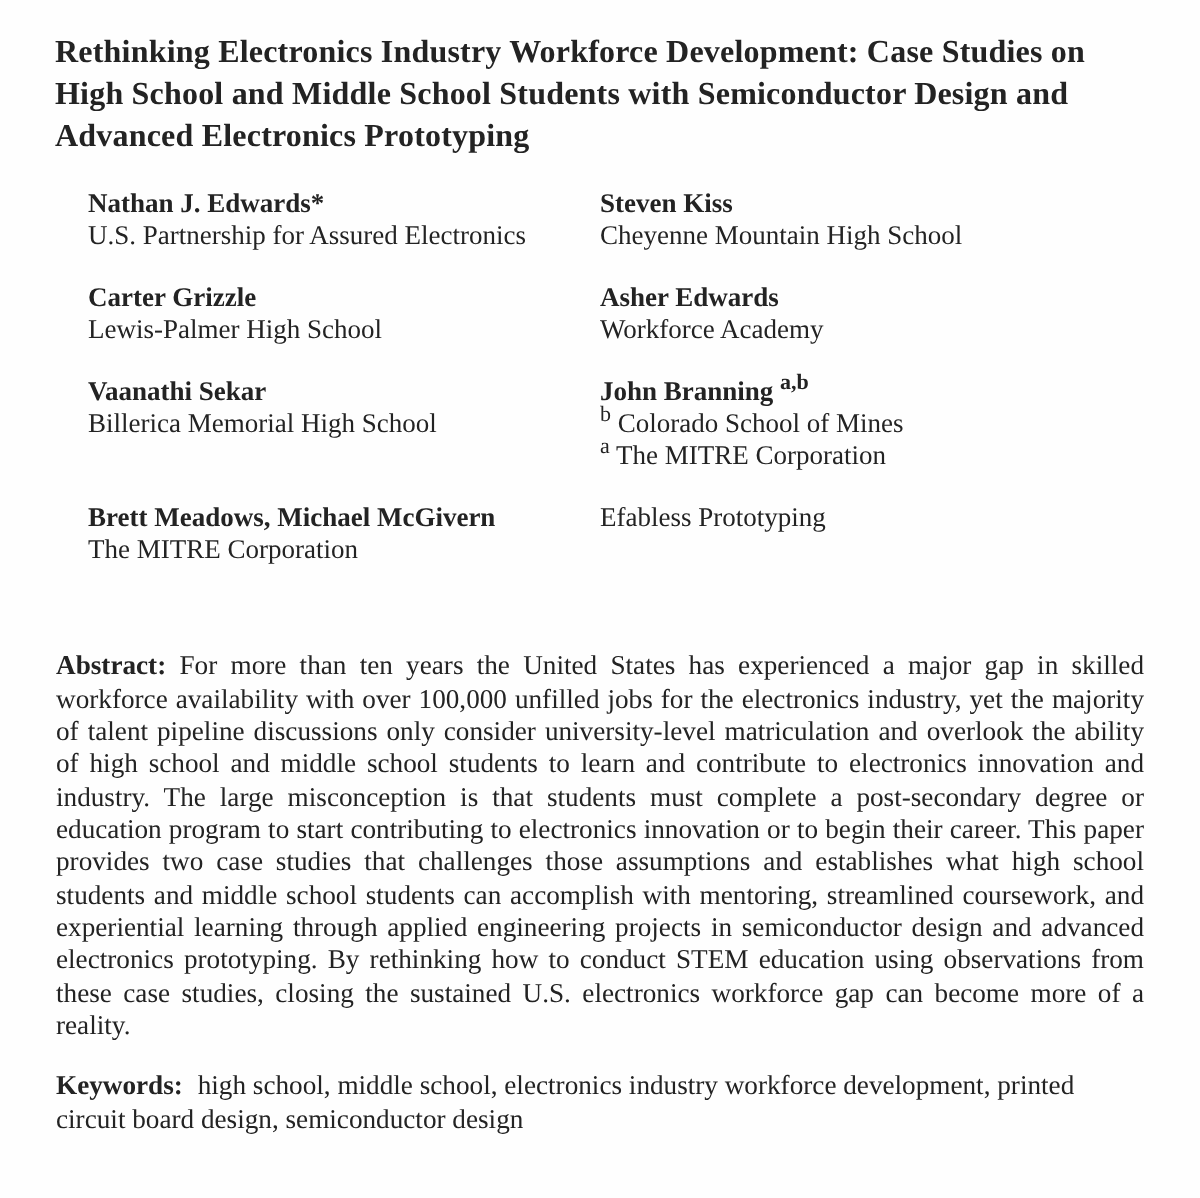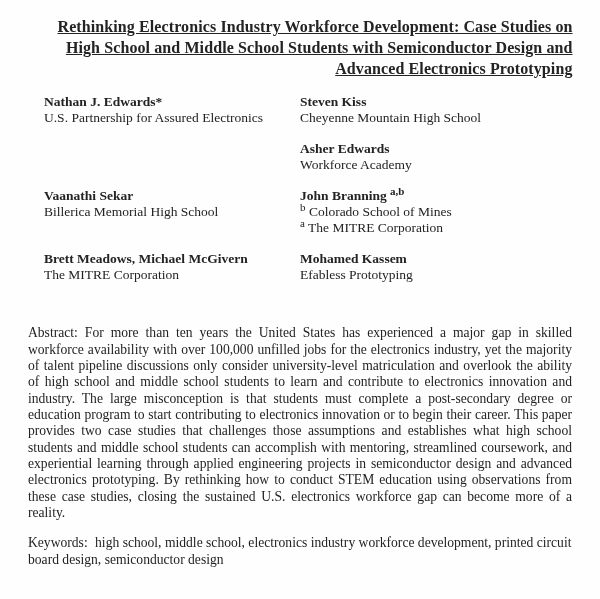--- a/index.html
+++ b/index.html
@@ -14,26 +14,25 @@
     background: #fefefe;
     color: #232323;
     font-family: "Liberation Serif", "DejaVu Serif", serif;
     overflow: hidden;
     box-sizing: border-box;
     padding-top: 16px;
   }
   .title {
     margin: 0 auto;
     max-width: 545px;
-    text-align: right;
+    text-align: left;
     font-weight: bold;
     font-size: 16px;
     line-height: 21px;
     letter-spacing: 0.1px;
-    text-decoration: underline;
   }
   .authors-grid {
     margin: 15px 44px 0 44px;
     display: grid;
     grid-template-columns: 1fr 1fr;
     row-gap: 16px;
     font-size: 13.5px;
     line-height: 15.6px;
   }
   .author-cell { }
@@ -43,21 +42,21 @@
   sup {
     font-size: 11px;
     line-height: 0;
   }
   .abstract {
     margin: 43px 28px 0 28px;
     text-align: justify;
     font-size: 13.6px;
     line-height: 16.35px;
   }
-  .label { font-weight: normal; }
+  .label { font-weight: bold; }
   .kw { 
     margin: 14px 28px 0 28px;
     text-align: left;
     font-size: 13.6px;
     line-height: 16.35px;
   }
   .kw .label { margin-right: 4px; }
 </style>
 </head>
 <body>
@@ -73,20 +72,22 @@
       <div class="author-line"><sup></sup> <span>U.S. Partnership for Assured Electronics</span></div>
     </div>
 
     <div class="author-cell">
       <div class="author-name-row"><span>Steven Kiss</span> <sup></sup></div>
       <div class="author-line"><sup></sup> <span>Cheyenne Mountain High School</span></div>
       <div class="author-line"><sup></sup> <span></span></div>
     </div>
 
     <div class="author-cell">
+      <div class="author-name-row"><span>Carter Grizzle</span> <sup></sup></div>
+      <div class="author-line"><sup></sup> <span>Lewis-Palmer High School</span></div>
       <div class="author-line"><sup></sup> <span></span></div>
     </div>
 
     <div class="author-cell">
       <div class="author-name-row"><span>Asher Edwards</span> <sup></sup></div>
       <div class="author-line"><sup></sup> <span>Workforce Academy</span></div>
       <div class="author-line"><sup></sup> <span></span></div>
     </div>
 
     <div class="author-cell">
@@ -101,21 +102,20 @@
       <div class="author-line"><sup>a</sup> <span>The MITRE Corporation</span></div>
     </div>
 
     <div class="author-cell">
       <div class="author-name-row"><span>Brett Meadows, Michael McGivern</span> <sup></sup></div>
       <div class="author-line"><sup></sup> <span>The MITRE Corporation</span></div>
       <div class="author-line"><sup></sup> <span></span></div>
     </div>
 
     <div class="author-cell">
-      <div class="author-name-row"><span>Mohamed Kassem</span> <sup></sup></div>
       <div class="author-line"><sup></sup> <span>Efabless Prototyping</span></div>
       <div class="author-line"><sup></sup> <span></span></div>
     </div>
 
   </div>
 
   <p class="abstract"><span class="label">Abstract:</span> <span>For more than ten years the United States has experienced a major gap in skilled workforce availability with over 100,000 unfilled jobs for the electronics industry, yet the majority of talent pipeline discussions only consider university-level matriculation and overlook the ability of high school and middle school students to learn and contribute to electronics innovation and industry. The large misconception is that students must complete a post-secondary degree or education program to start contributing to electronics innovation or to begin their career.  This paper provides two case studies that challenges those assumptions and establishes what high school students and middle school students can accomplish with mentoring, streamlined coursework, and experiential learning through applied engineering projects in semiconductor design and advanced electronics prototyping.  By rethinking how to conduct STEM education using observations from these case studies, closing the sustained U.S. electronics workforce gap can become more of a reality.</span></p>
 
   <p class="kw"><span class="label">Keywords:</span> <span>high school, middle school, electronics industry workforce development, printed circuit board design, semiconductor design</span></p>
 

